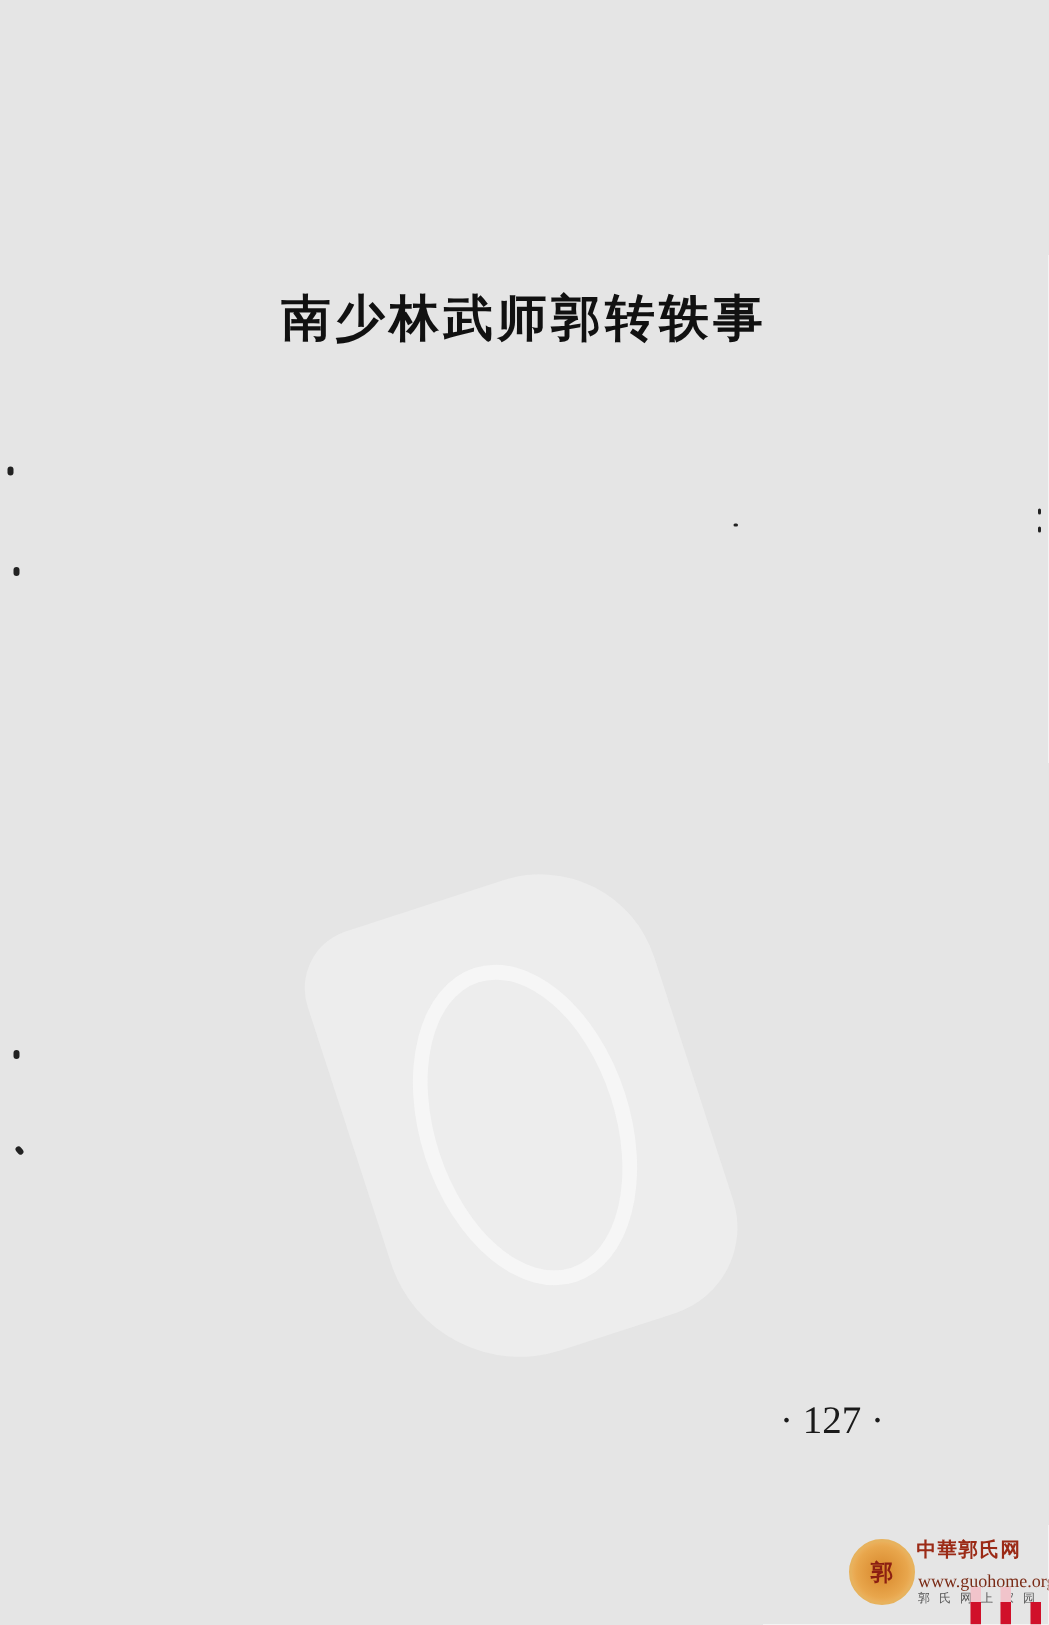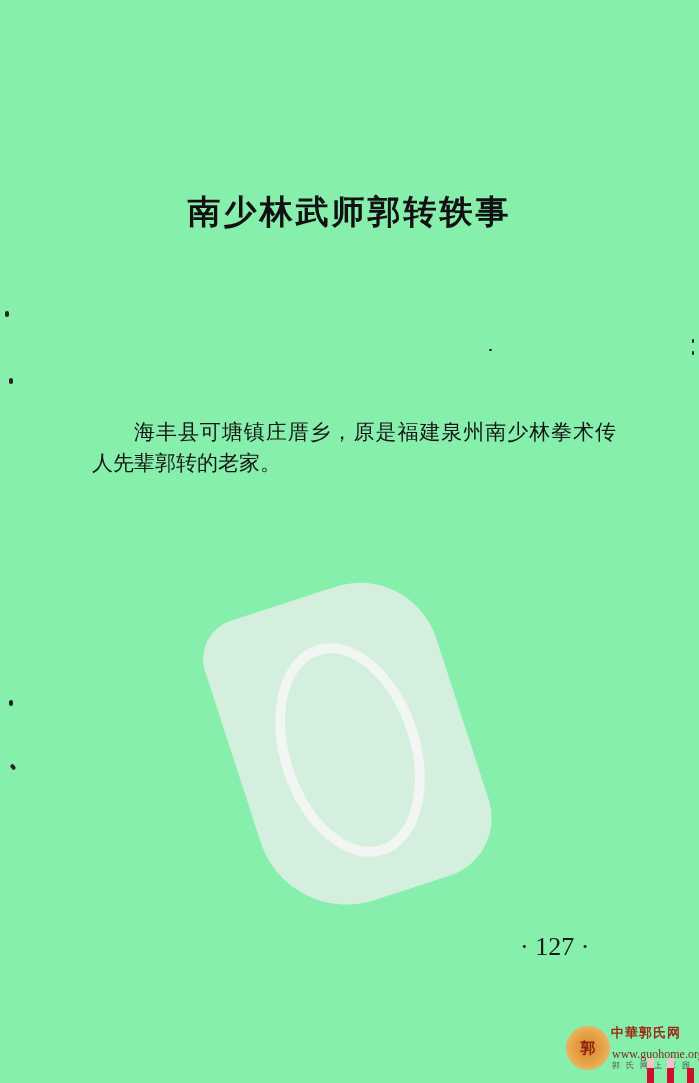--- a/index.html
+++ b/index.html
@@ -12,21 +12,21 @@
       height: 1083px;
       position: relative;
       overflow: hidden;
       font-family: "DejaVu Serif", "Liberation Serif", serif;
       color: #141414;
     }
     .page {
       position: absolute;
       left: 0; top: 0;
       width: 699px; height: 1083px;
-      background: #86efac;
+      background: #e5e5e5;
     }
     .watermark {
       position: absolute;
       left: 235px;
       top: 590px;
       width: 230px;
       height: 310px;
       background: #efefef;
       transform: rotate(-18deg);
       border-radius: 40px 80px 60px 90px;
@@ -160,21 +160,20 @@
 
 <div class="page">
 
   <div class="watermark"></div>
   <div class="watermark-inner"></div>
 
   <div class="title">南少林武师郭转轶事</div>
 
 
   <div class="body-text">
-    <p class="para">海丰县可塘镇庄厝乡，原是福建泉州南少林拳术传人先辈郭转的老家。</p>
   </div>
 
   <div class="page-number">· 127 ·</div>
 
   <div class="margin-mark" style="left:5px; top:311px;"></div>
   <div class="margin-mark" style="left:9px; top:378px;"></div>
   <div class="margin-mark" style="left:9px; top:700px;"></div>
   <div class="margin-mark" style="left:11px; top:764px; transform:rotate(-40deg);"></div>
   <div class="margin-mark" style="left:692px; top:339px; width:2px; height:4px;"></div>
   <div class="margin-mark" style="left:692px; top:351px; width:2px; height:4px;"></div>

